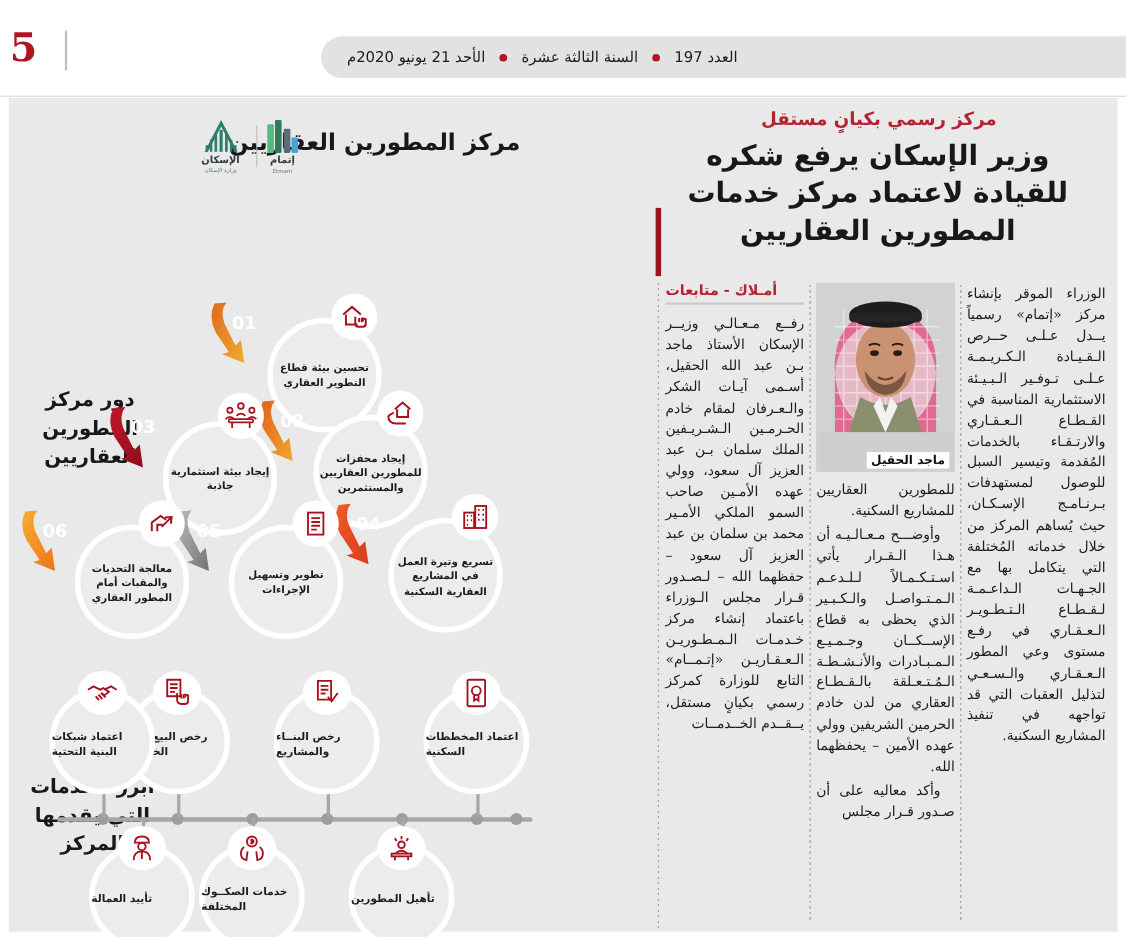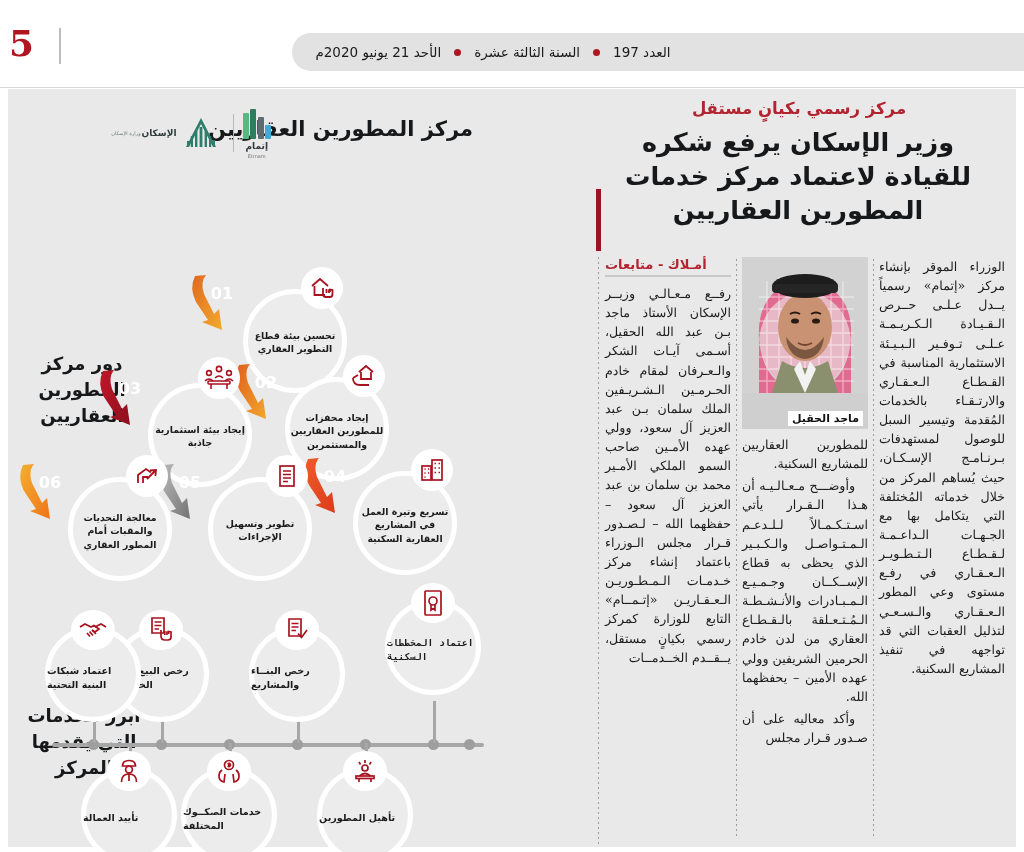--- a/index.html
+++ b/index.html
@@ -83,21 +83,21 @@
     font-family: "DejaVu Sans", sans-serif;
   }
 
   
   .info { position: absolute; top: 0; left: 0; width: 575px; height: 758px; }
   .info-title {
     position: absolute; top: 28px; right: 110px;
     font-size: 21px; font-weight: bold; color: #16181a; letter-spacing: -0.3px;
   }
   .logos { position: absolute; top: 18px; right: 312px; display: flex; flex-direction: row; align-items: center; gap: 9px; }
-  .logo-hous { display: flex; flex-direction: row; align-items: center; gap: 1px; text-align: right; }
+  .logo-hous { display: flex; flex-direction: column; align-items: center; gap: 1px; text-align: right; }
   .logo-sep { width: 1px; height: 38px; background: #b9b9b9; }
   .logo-etmam { display: flex; flex-direction: column; align-items: center; gap: 2px; }
   .etmam-bars { display: flex; flex-direction: row; align-items: flex-end; gap: 1.5px; height: 32px; }
   .etmam-bars i { display: block; width: 6px; border-radius: 1px; }
   .logo-cap { font-size: 9px; font-weight: bold; color: #2f3b3a; }
   .logo-sub { font-size: 5px; color: #6d7878; }
 
   .role-head, .serv-head {
     position: absolute; text-align: center;
     font-size: 18px; font-weight: bold; color: #16181a; line-height: 1.44;
@@ -419,21 +419,21 @@
       <div class="tnode" style="left:456px;"></div>
 
       <div class="tstem" style="left:425px; top:612px; height:42px;"></div>
       <div class="tstem" style="left:289px; top:612px; height:42px;"></div>
       <div class="tstem" style="left:153px; top:612px; height:42px;"></div>
       <div class="tstem" style="left:85px;  top:612px; height:42px;"></div>
       <div class="tstem" style="left:357px; top:654px; height:38px;"></div>
       <div class="tstem" style="left:221px; top:654px; height:38px;"></div>
       <div class="tstem" style="left:121px; top:654px; height:38px;"></div>
 
-      <div class="svc" style="left:377px; top:510px;font-family:Liberation Mono, monospace;">
+      <div class="svc" style="left:377px; top:537px;">
         <div class="sbubble"></div>
         <div class="sicon">
           <svg width="24" height="28" viewBox="0 0 24 28" fill="none" stroke="#a8121f" stroke-width="1.7">
             <rect x="4" y="2" width="16" height="24" rx="1"></rect>
             <circle cx="12" cy="12" r="4"></circle>
               <path d="M10 16 L10 21 L12 19.5 L14 21 L14 16"></path>
           </svg>
         </div>
         <div class="slabel">اعتماد المخططات السكنية</div>
       </div>

